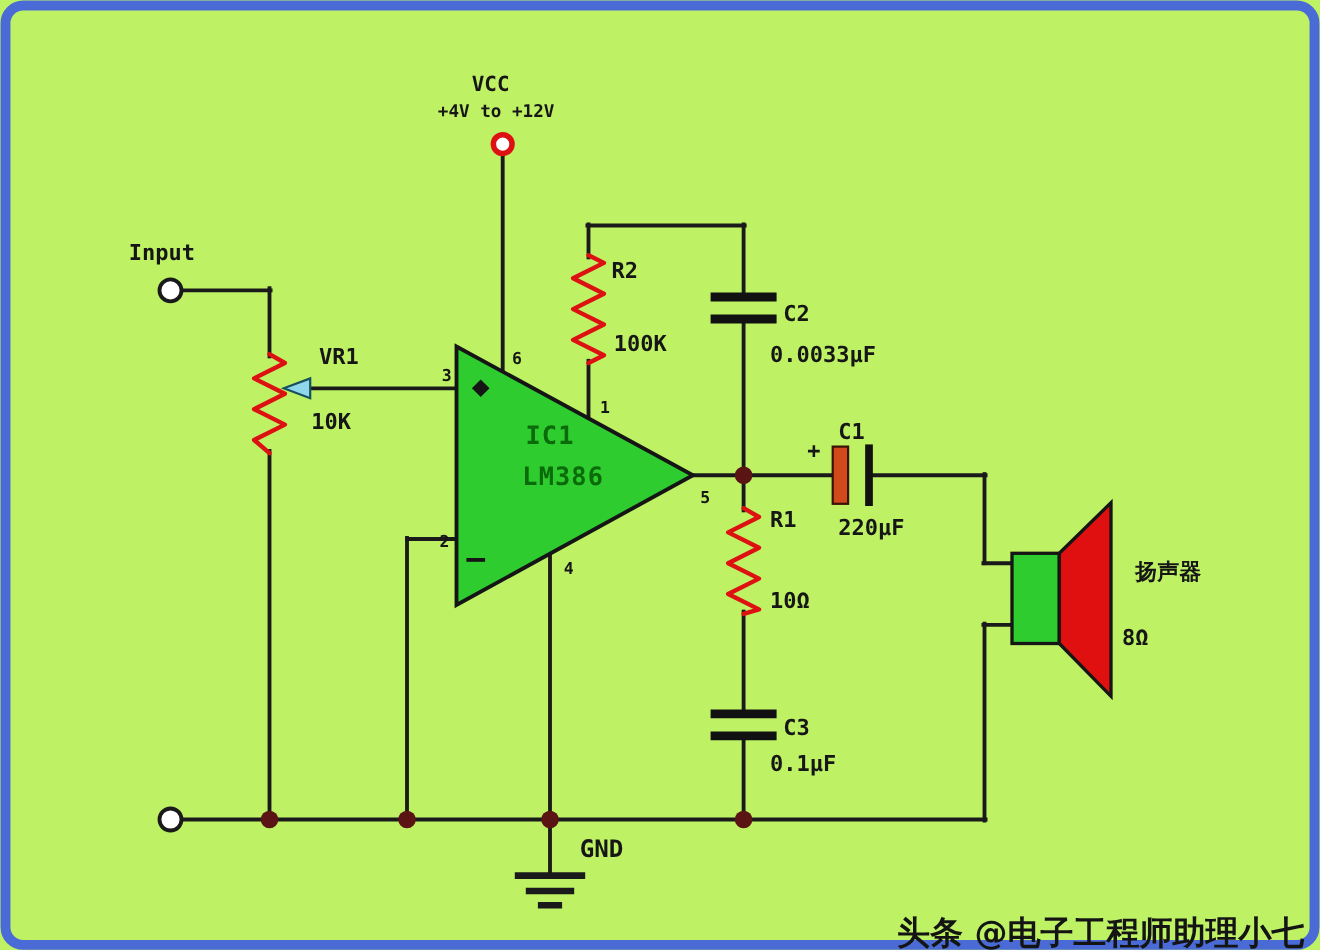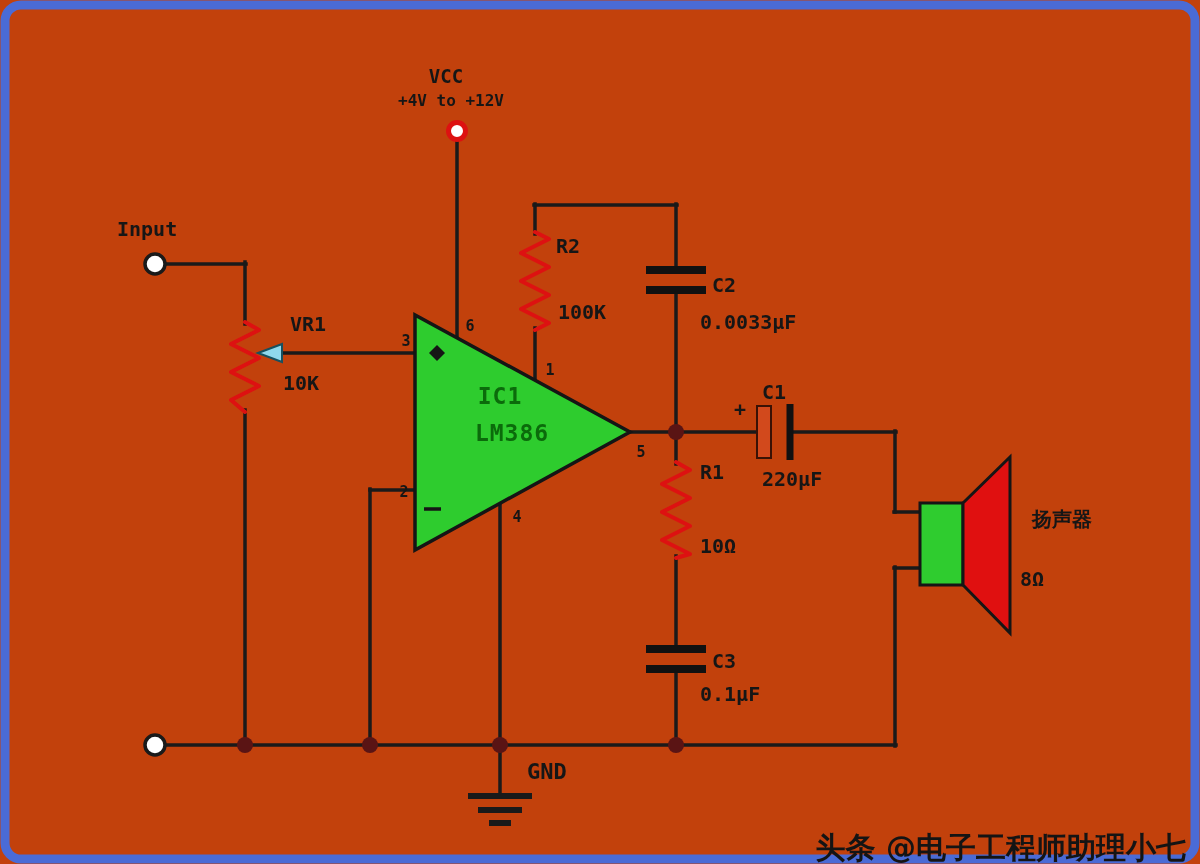--- a/index.html
+++ b/index.html
@@ -1,20 +1,20 @@
 <!DOCTYPE html>
 <html><head>
 <meta charset="utf-8">
 <style>
   html, body { margin: 0; padding: 0; background: #ffffff; }
   .frame {
     position: relative;
     width: 1200px;
     height: 864px;
-    background: #c2410c;
+    background: #bef264;
     overflow: hidden;
   }
   svg { position: absolute; inset: 0; display: block; }
   .lbl  { font: bold 20px "DejaVu Sans Mono", monospace; fill: #161616; }
   .lbl-sm { font: bold 16px "DejaVu Sans Mono", monospace; fill: #161616; }
   .pin  { font: bold 15px "DejaVu Sans Mono", monospace; fill: #161616; }
   .ic-text { font: bold 23px "DejaVu Sans Mono", monospace; fill: #0b6b0b; letter-spacing: 1px; }
   .gnd-text { font: bold 22px "DejaVu Sans Mono", monospace; fill: #161616; }
   .cjk { font: bold 20px "DejaVu Sans", sans-serif; fill: #161616; }
   .wm  { font: bold 30px "DejaVu Sans", sans-serif; fill: #141414; }

